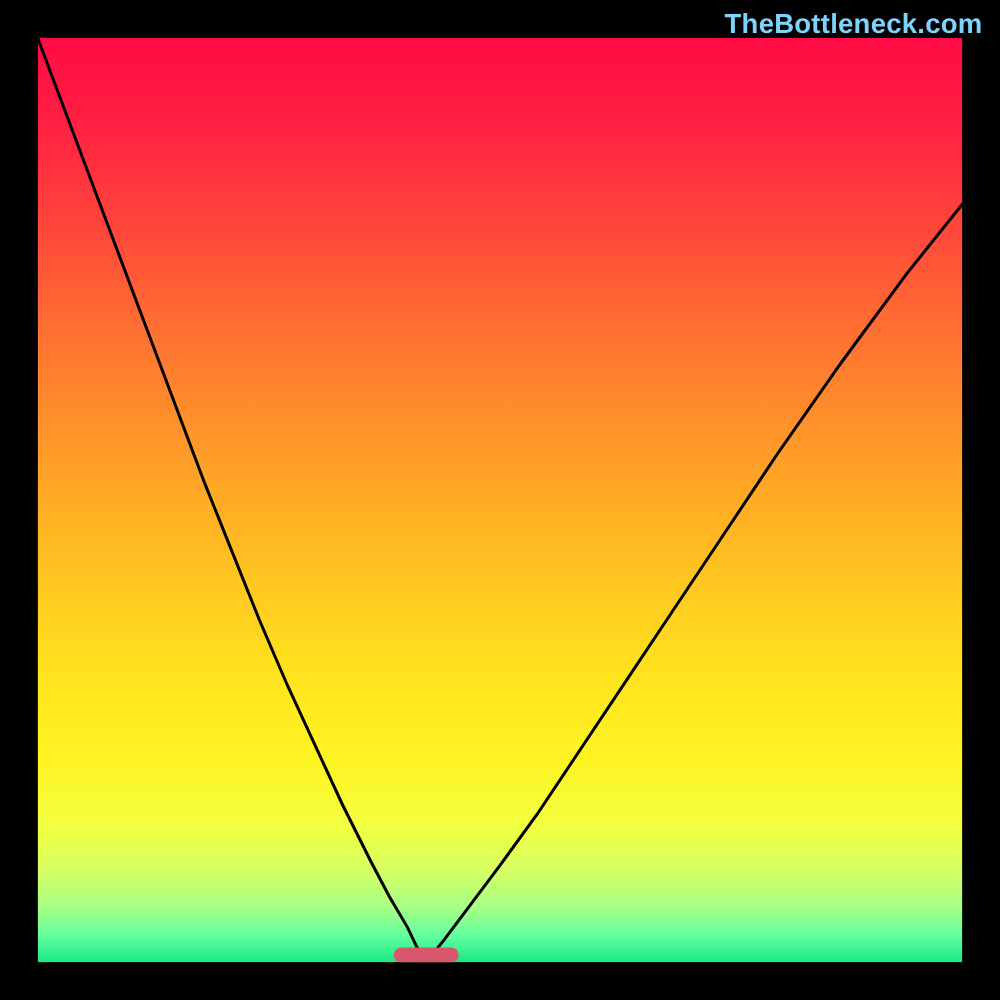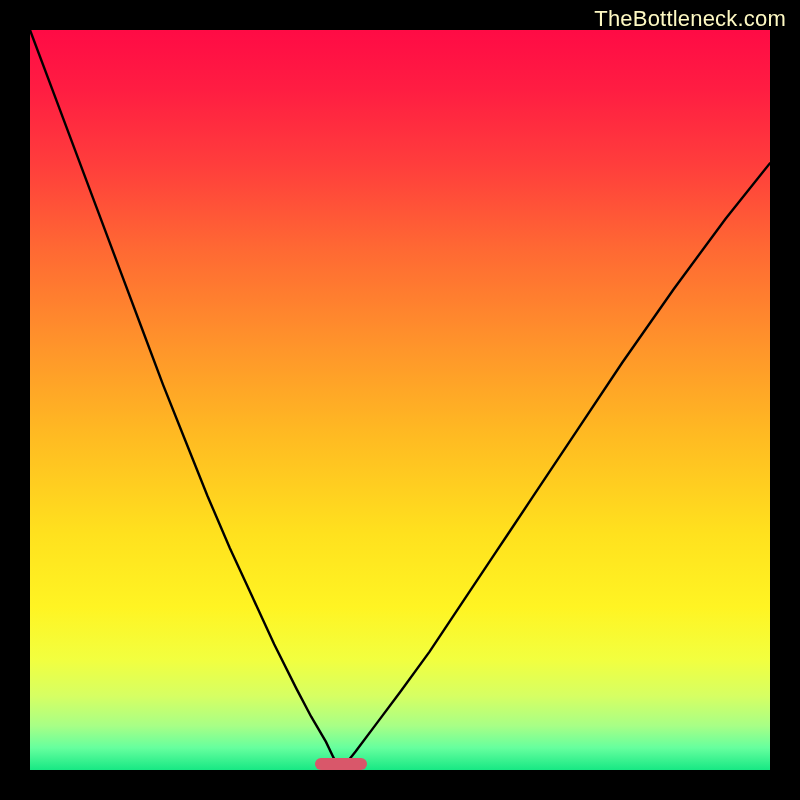--- a/index.html
+++ b/index.html
@@ -32,23 +32,23 @@
     inset: 0;
   }
   .curve-svg {
     position: absolute;
     inset: 0;
   }
   .watermark {
     position: absolute;
     top: 6px;
     right: 14px;
-    color: #fef9c3;
+    color: #7dd3fc;
     font-size: 22px;
-    font-weight: 400;
+    font-weight: 700;
     letter-spacing: 0.2px;
   }
   .hit-marker {
     position: absolute;
     background: #d9576a;
     border-radius: 6px;
   }
 </style>
 </head>
 <body>

